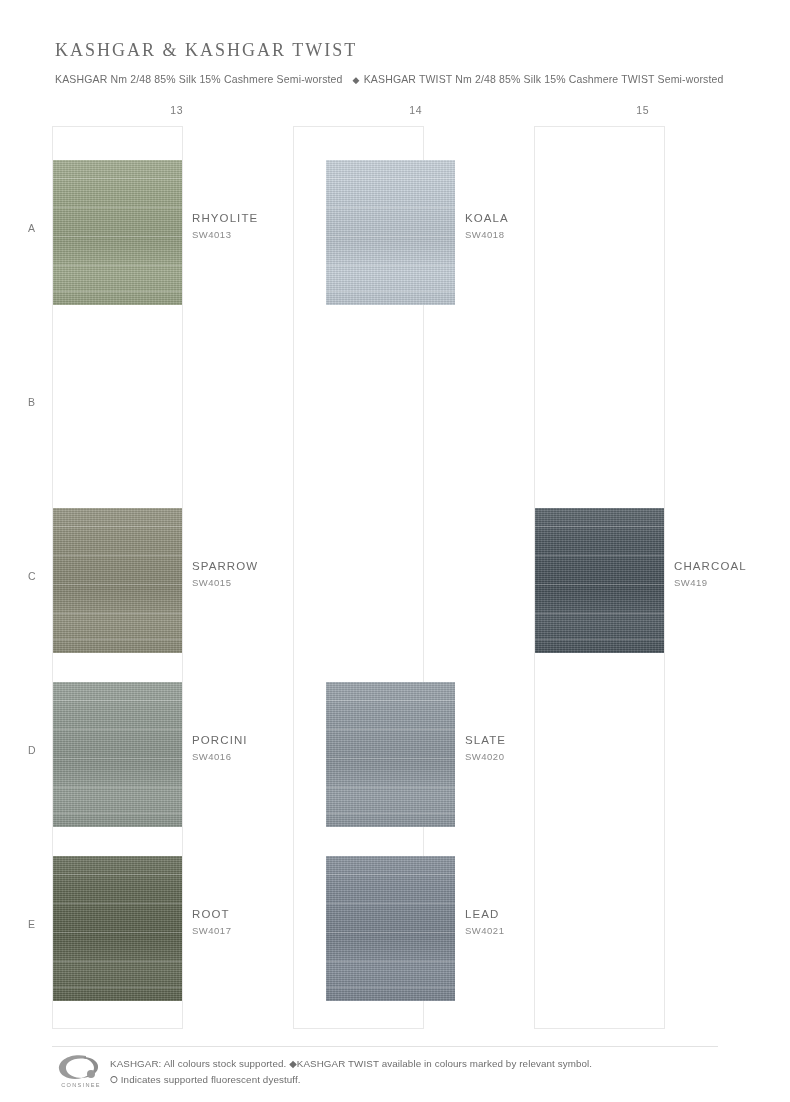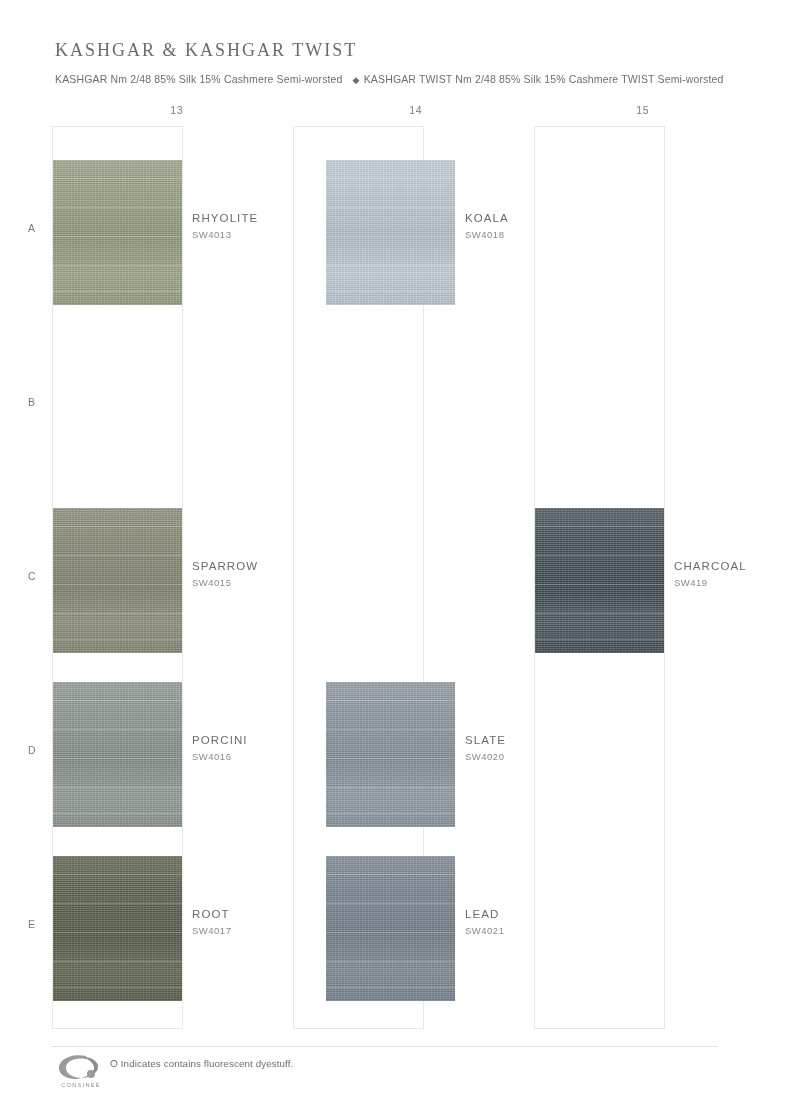--- a/index.html
+++ b/index.html
@@ -394,15 +394,16 @@
   <div class="brand-logo">
     <svg class="brand-mark" width="52" height="30" viewBox="0 0 52 30">
       <path d="M31 4 C 16 1, 3 8, 4 17 C 5 25, 17 29, 27 26 C 20 26, 12 23, 11 17 C 10 10, 19 5, 31 7 Z" fill="#9a9a9a"></path>
       <path d="M30 5 C 38 6, 44 10, 43 16 C 42 22, 34 26, 26 26 C 34 24, 39 20, 39 16 C 39 11, 34 7, 28 6 Z" fill="#8d8d8d"></path>
       <circle cx="36" cy="22" r="4" fill="#9a9a9a"></circle>
     </svg>
     <div class="brand-word">CONSINEE</div>
   </div>
 
   <div class="footer-text">
-    <div class="footer-line">⭘ Indicates contains fluorescent dyestuff.</div>
+    <div class="footer-line">KASHGAR: All colours stock supported. ◆KASHGAR TWIST available in colours marked by relevant symbol.</div>
+    <div class="footer-line">⭘ Indicates supported fluorescent dyestuff.</div>
   </div>
 </div>
 
 </body></html>

